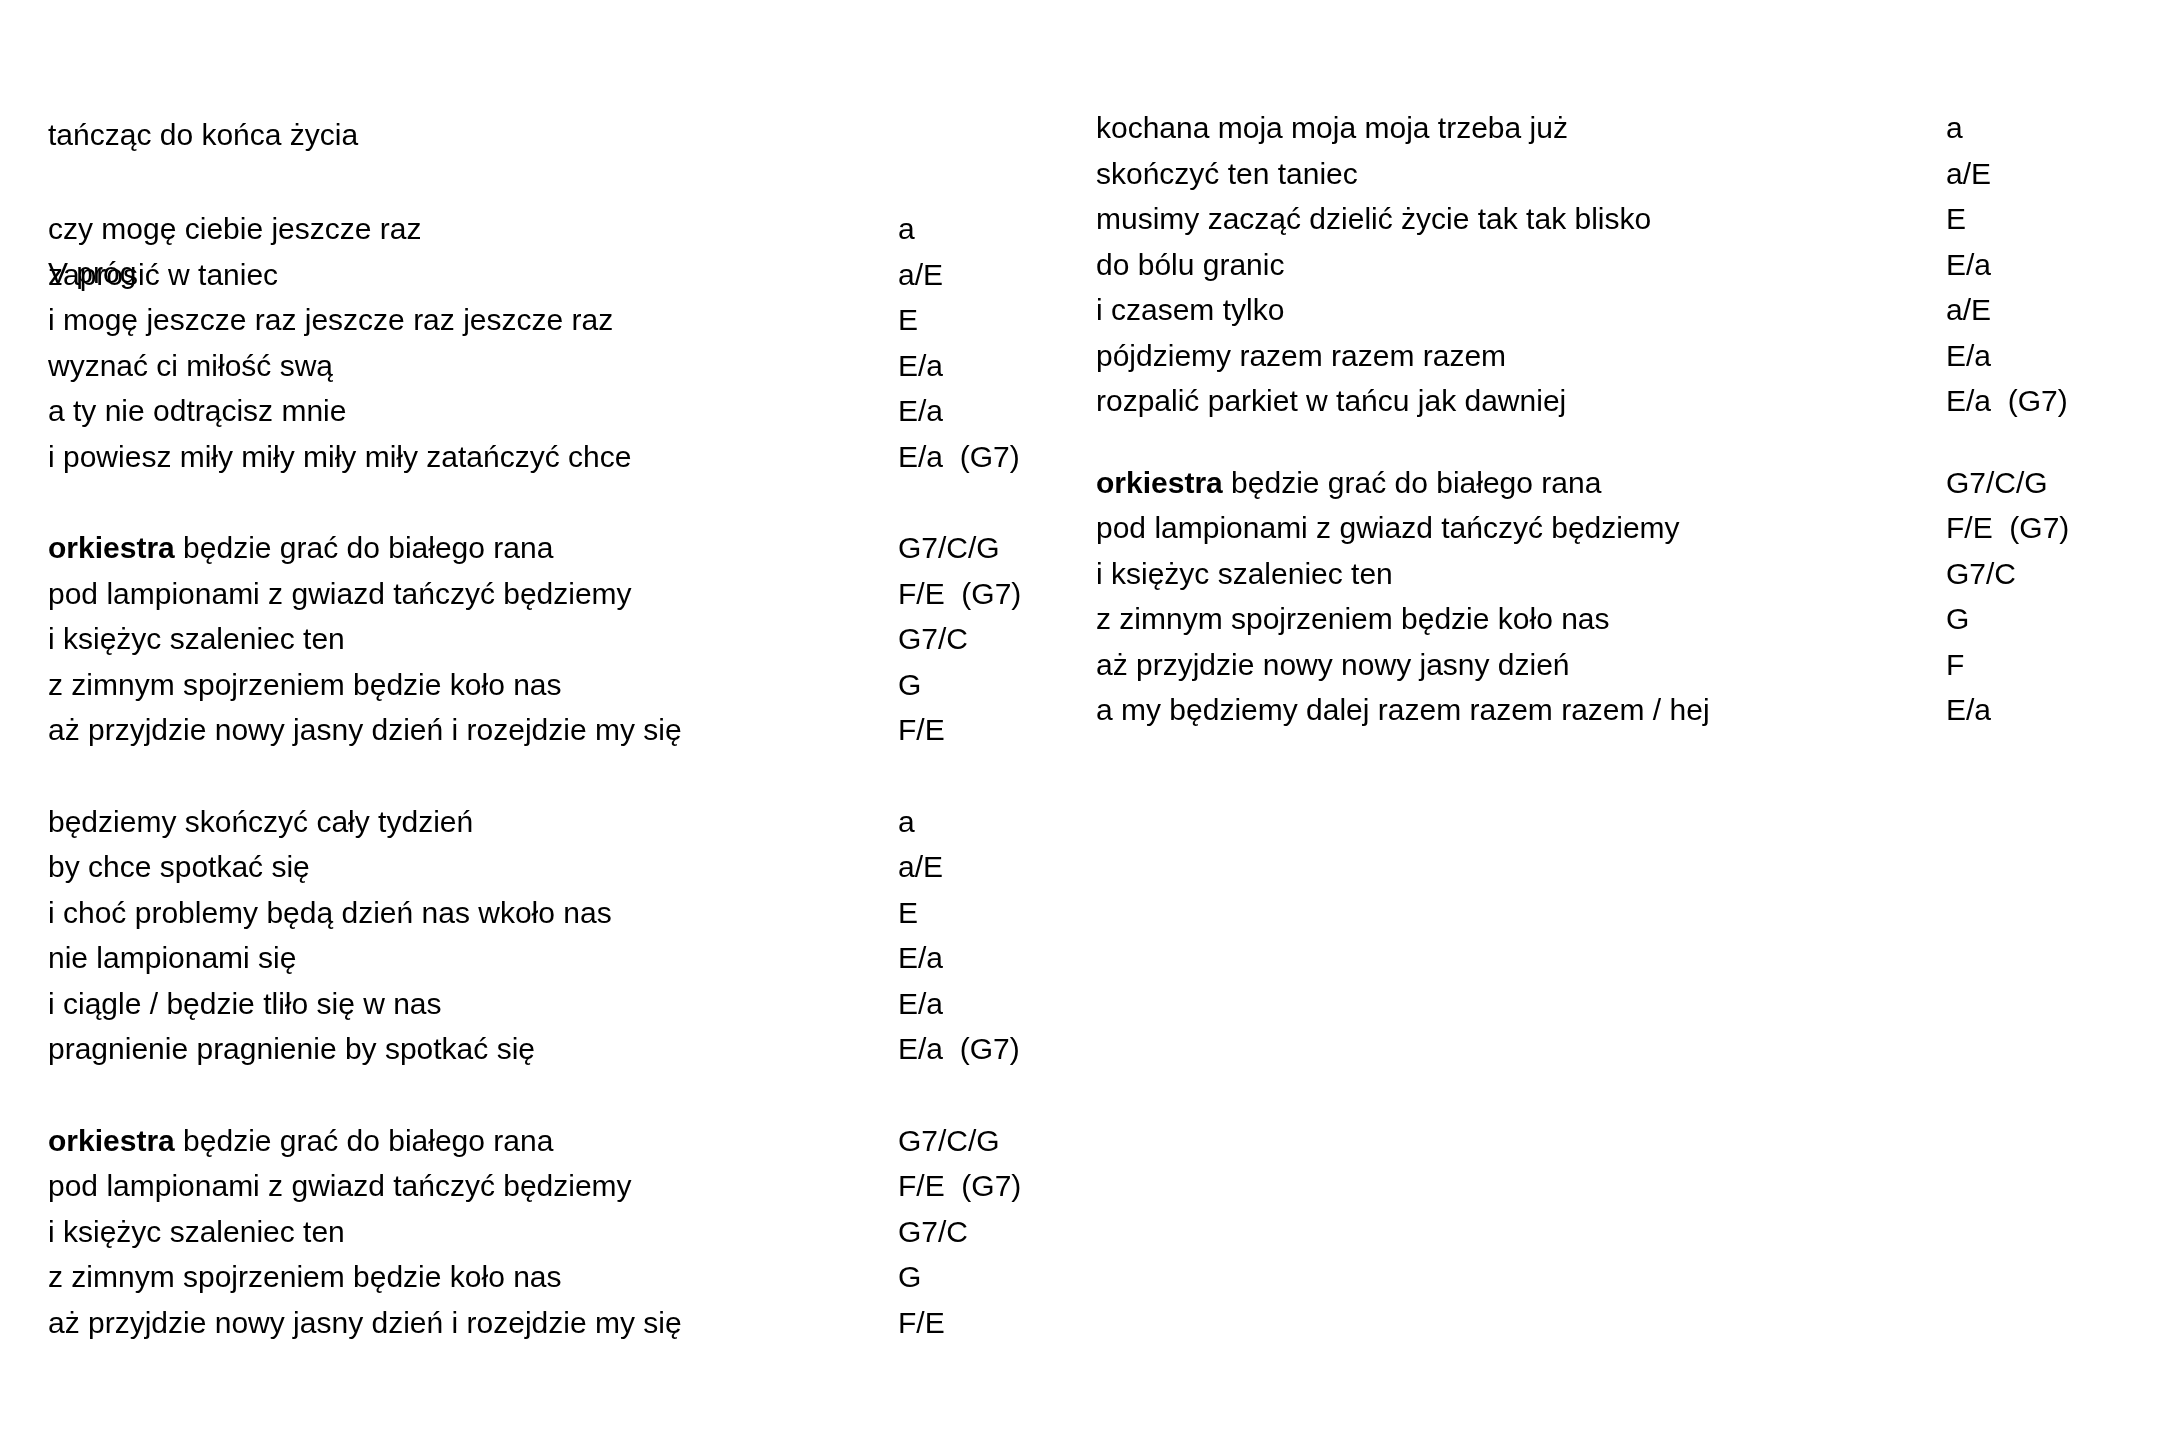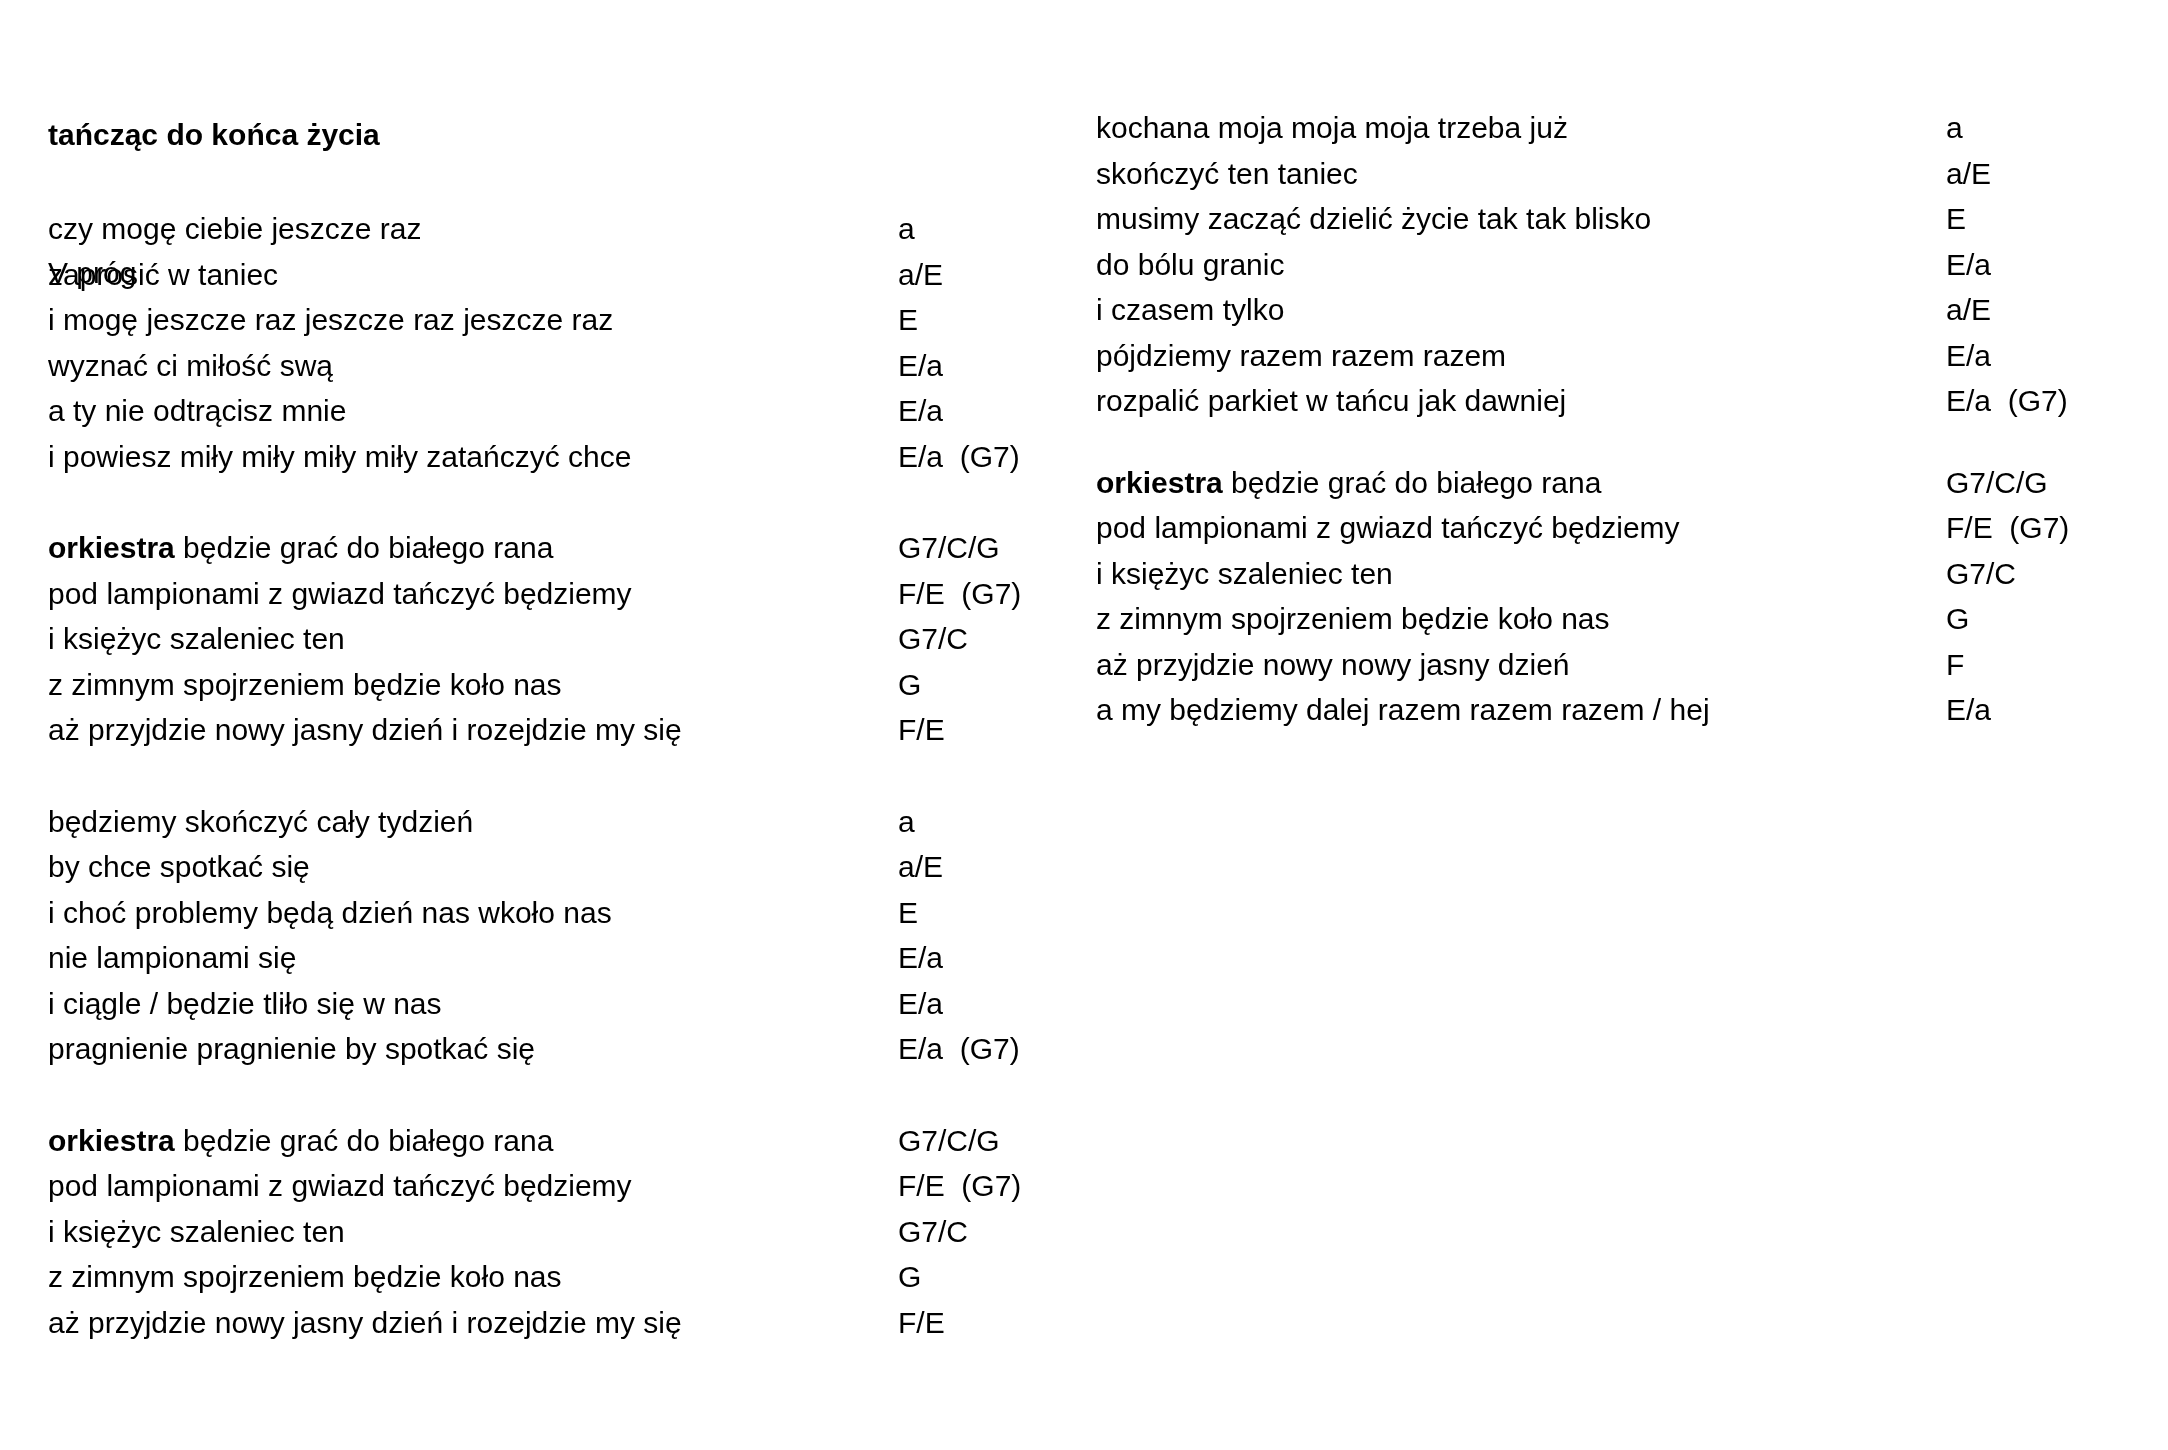--- a/index.html
+++ b/index.html
@@ -18,21 +18,21 @@
     overflow: hidden;
   }
   .header {
     position: absolute;
     left: 48px;
     top: 20px;
     line-height: 46px;
     white-space: pre;
   }
   .title {
-    font-weight: 700;
+    font-weight: 400;
   }
   .subtitle {
     font-weight: 400;
   }
   .col {
     position: absolute;
     width: 1060px;
   }
   .col-left  { left: 48px;   top: 206px; }
   .col-right { left: 1096px; top: 105px; }

